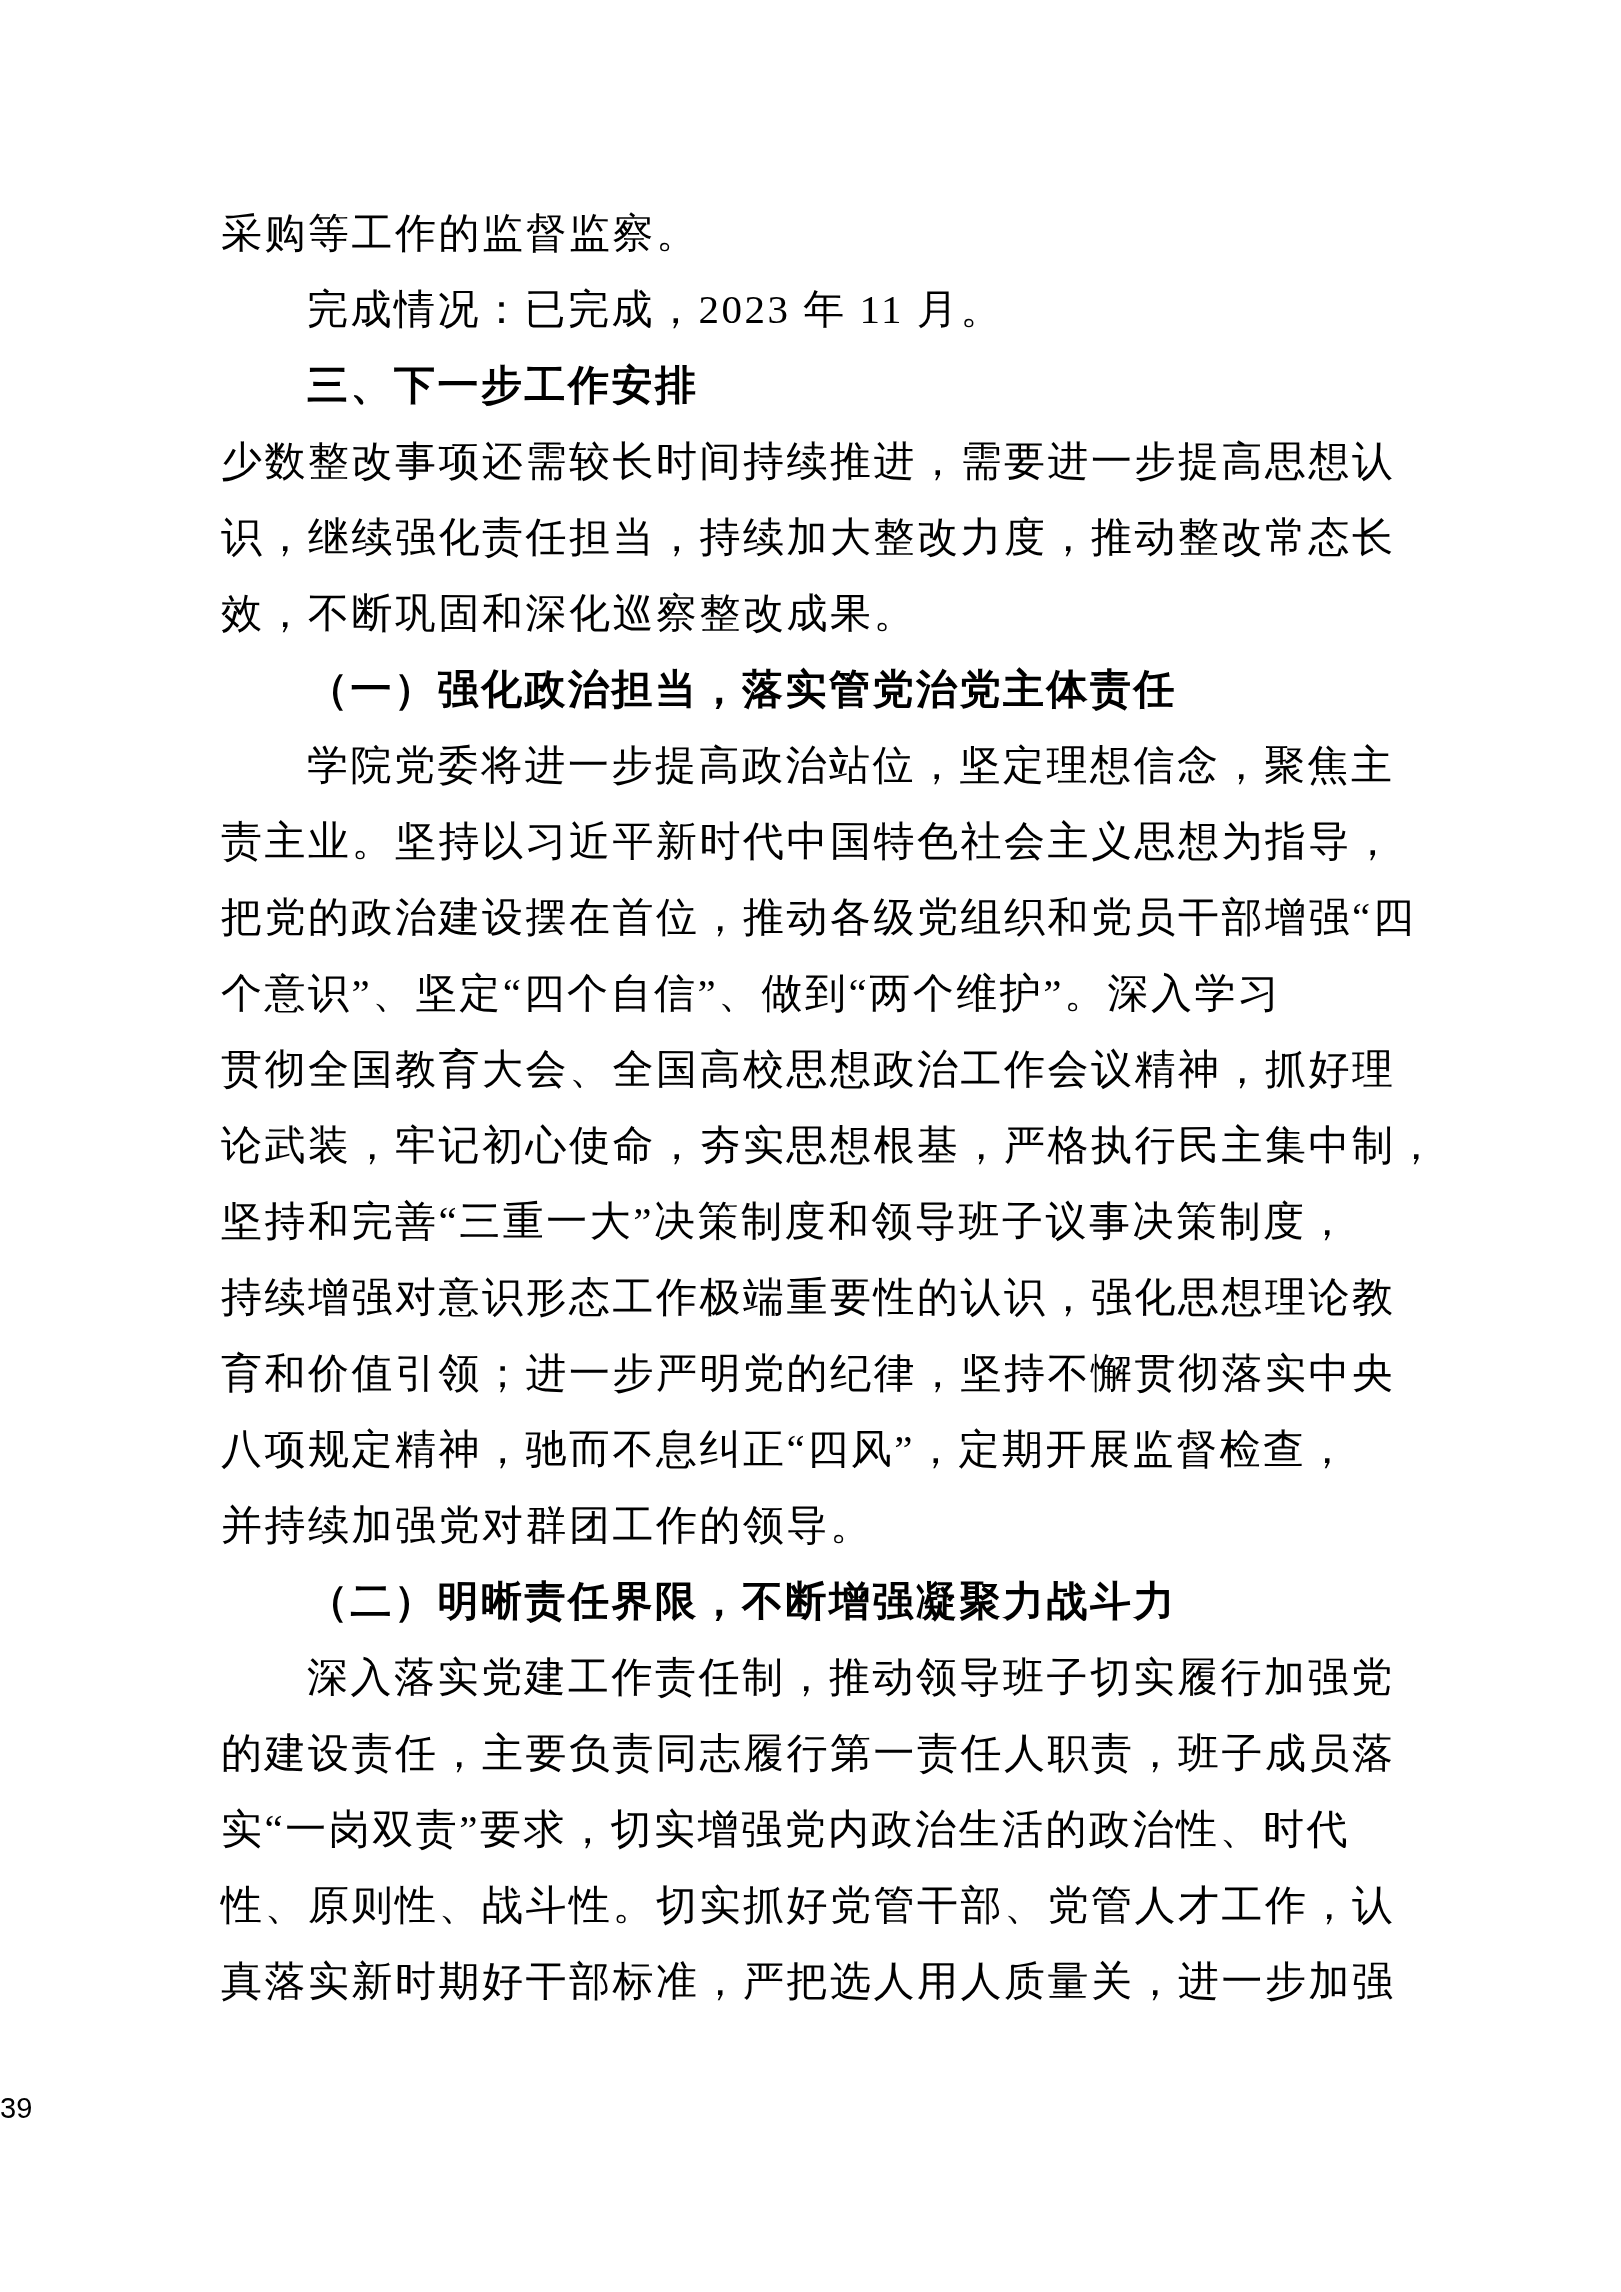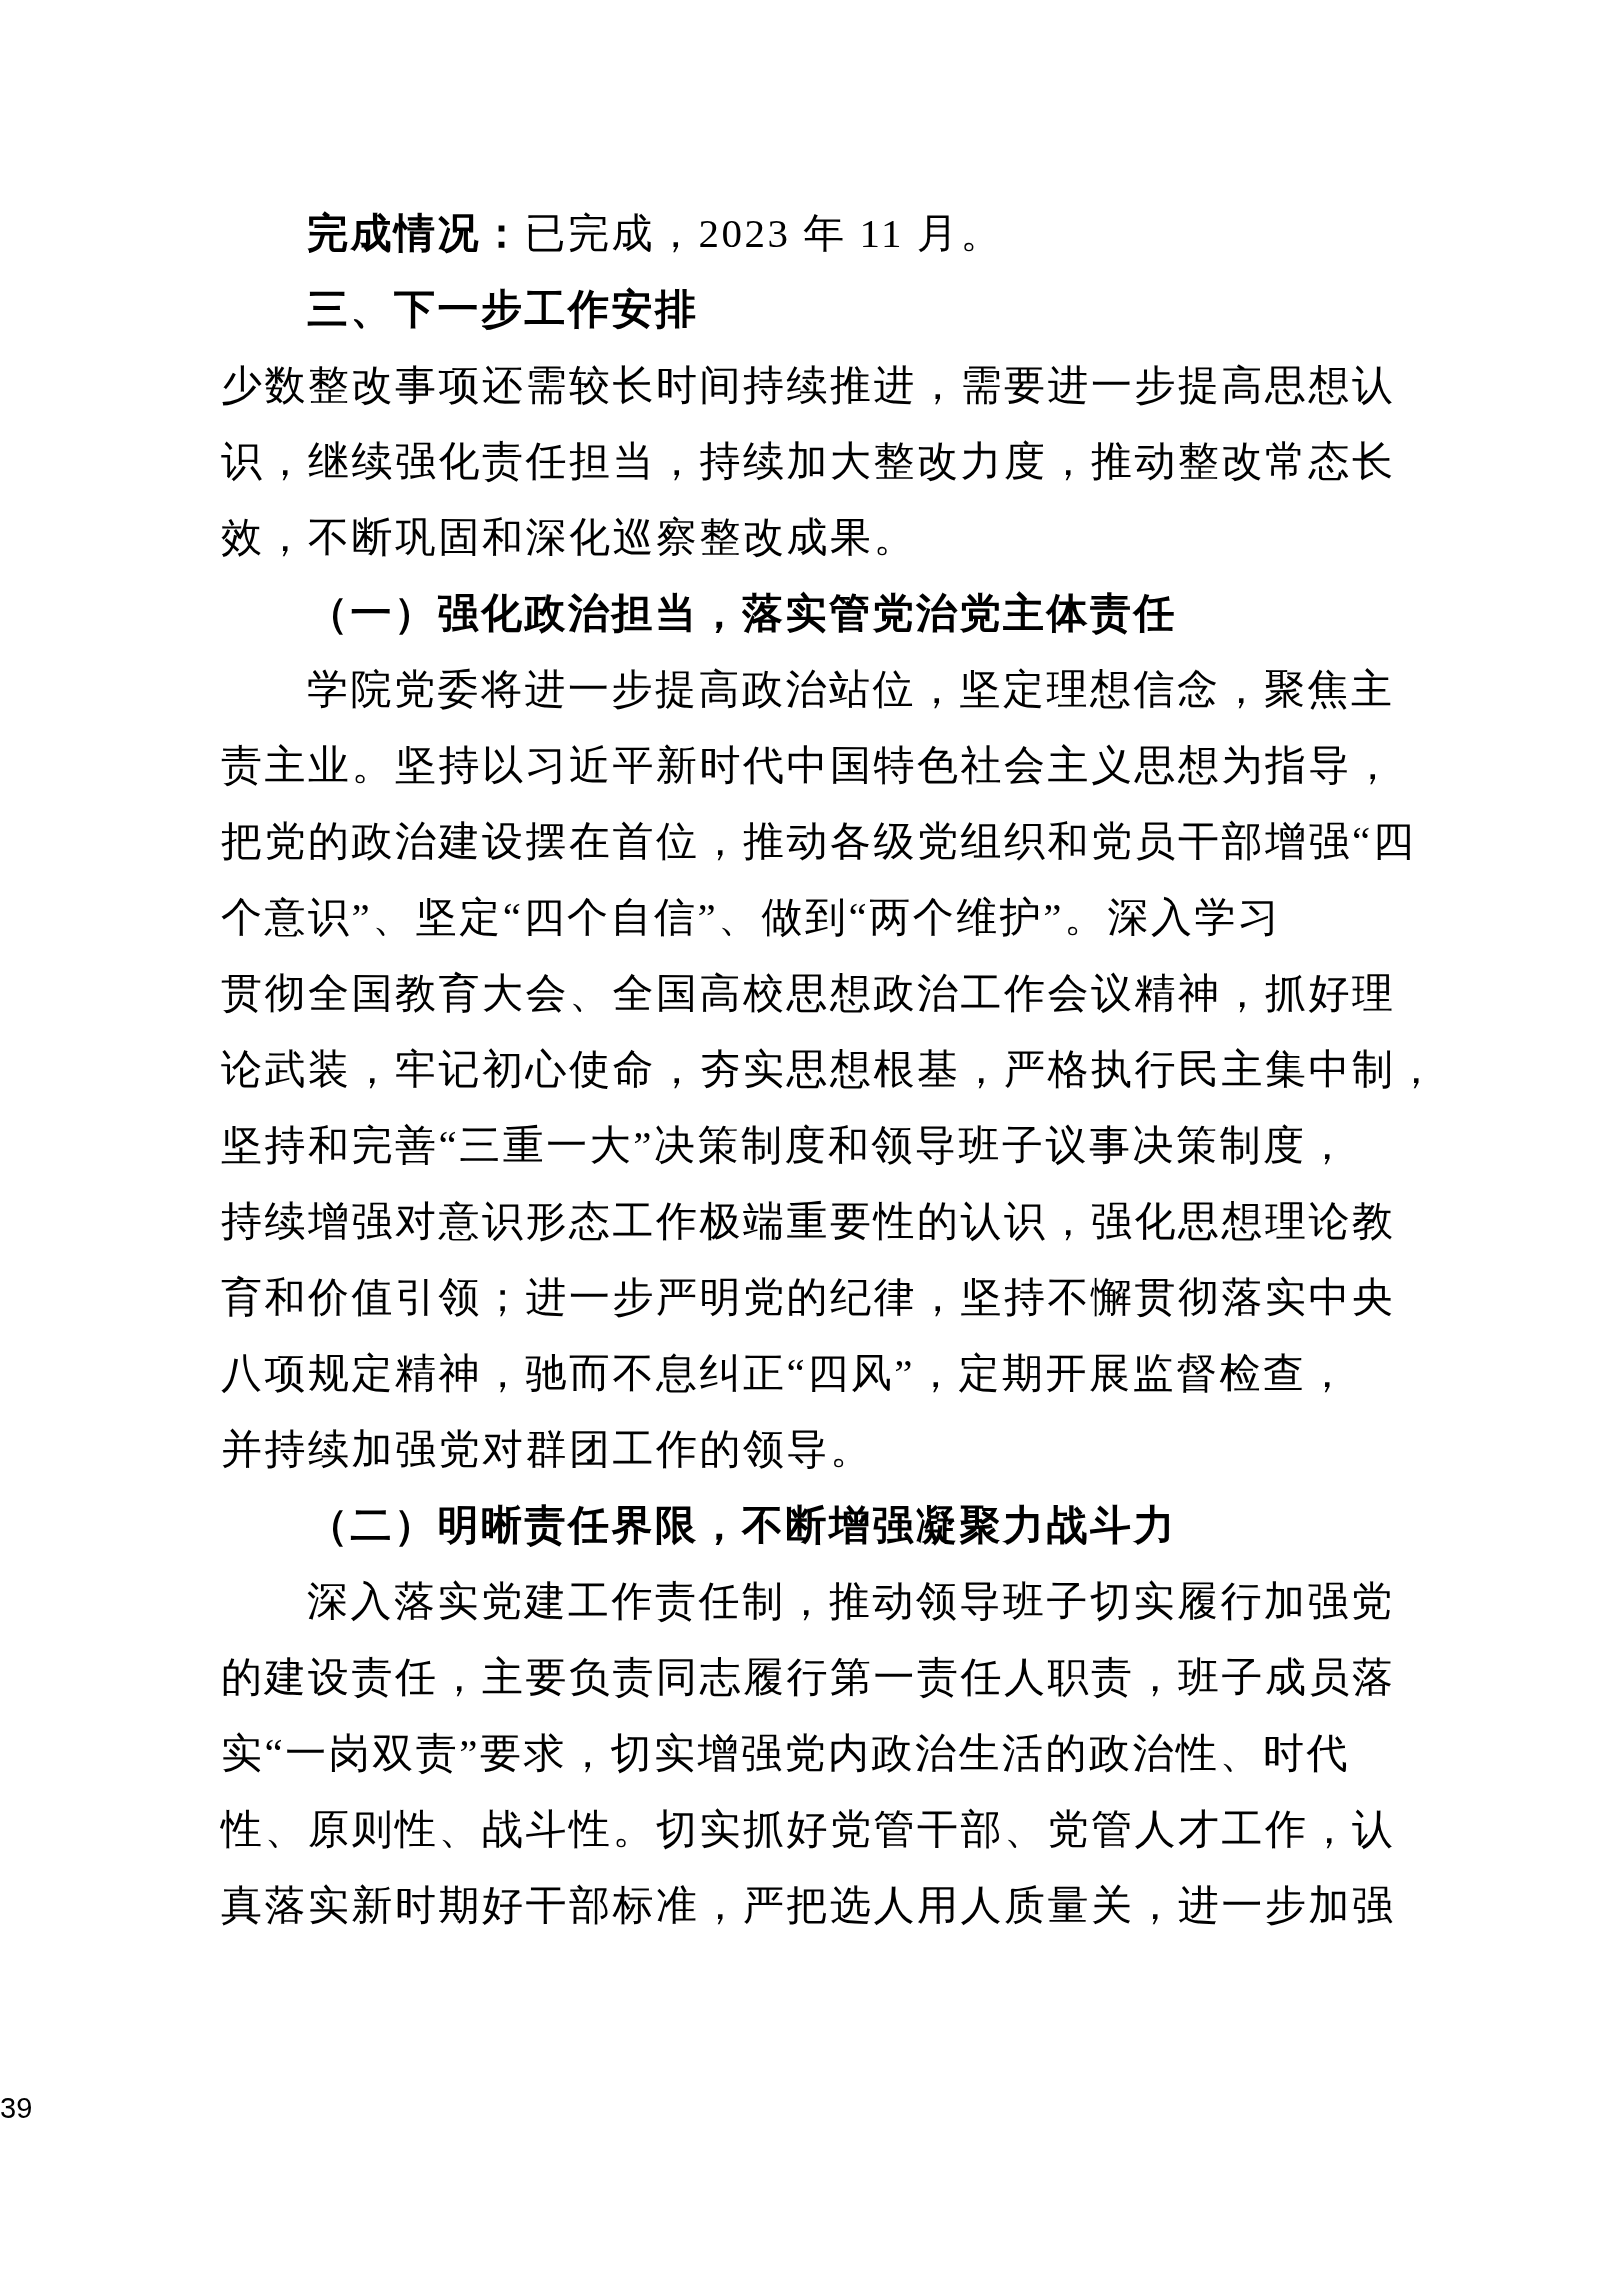--- a/index.html
+++ b/index.html
@@ -35,38 +35,39 @@
     padding-left: 86px;
   }
   .hei {
     font-family: "Liberation Sans", "DejaVu Sans", sans-serif;
     font-weight: 900;
   }
   .kai-bold {
     font-weight: bold;
   }
   .label-bold {
-    font-weight: bold;
+    font-weight: normal;
   }
   .pagenum {
     position: absolute;
     top: 2091px;
     left: 0;
     width: 1621px;
     font-size: 29px;
     line-height: 35px;
     font-family: "Liberation Sans", "DejaVu Sans", sans-serif;
     color: #000000;
   }
 </style>
 </head>
 <body>
 
 <div class="page">
   <div class="doc">
+    <div class="line">采购等工作的监督监察。</div>
     <div class="line indent"><span class="label-bold">完成情况：</span><span>已完成，2023 年 11 月。</span></div>
     <div class="line indent hei">三、下一步工作安排</div>
     <div class="line">少数整改事项还需较长时间持续推进，需要进一步提高思想认</div>
     <div class="line">识，继续强化责任担当，持续加大整改力度，推动整改常态长</div>
     <div class="line">效，不断巩固和深化巡察整改成果。</div>
     <div class="line indent kai-bold">（一）强化政治担当，落实管党治党主体责任</div>
     <div class="line indent">学院党委将进一步提高政治站位，坚定理想信念，聚焦主</div>
     <div class="line">责主业。坚持以习近平新时代中国特色社会主义思想为指导，</div>
     <div class="line">把党的政治建设摆在首位，推动各级党组织和党员干部增强“四</div>
     <div class="line">个意识”、坚定“四个自信”、做到“两个维护”。深入学习</div>

